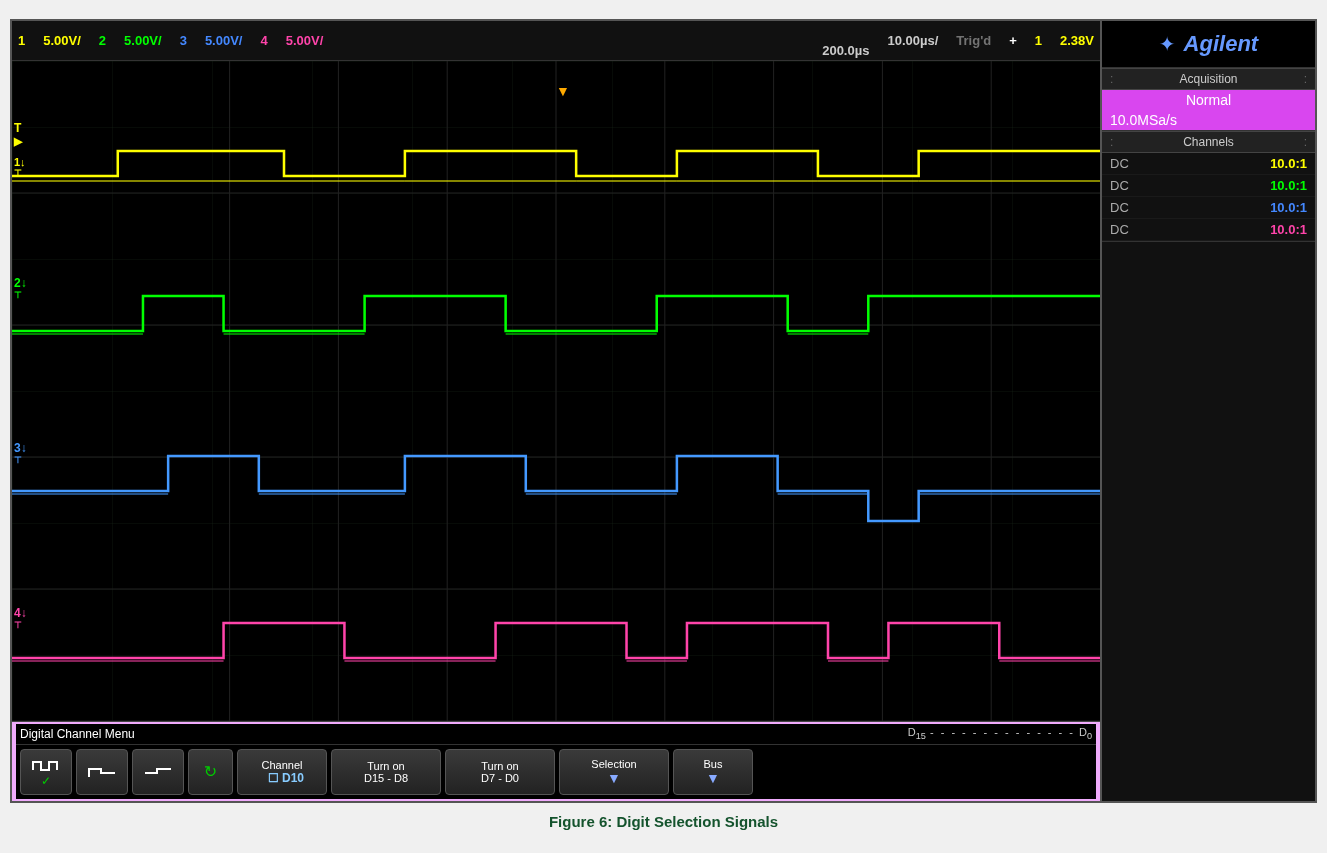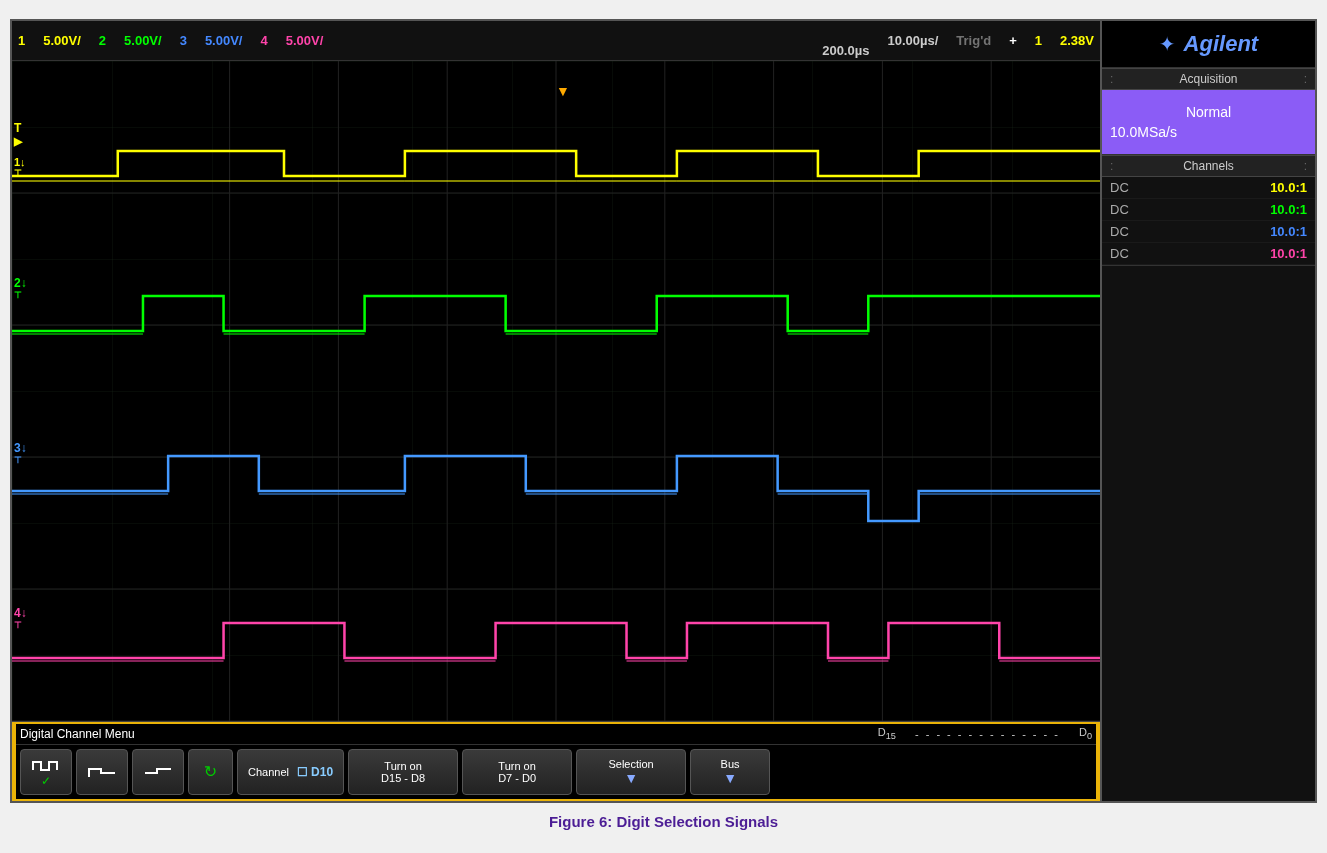--- a/index.html
+++ b/index.html
@@ -79,40 +79,39 @@
       flex-direction: column;
       align-items: flex-start;
     }
     .ch1-label { color: #ffff00; top: 60px; }
     .ch2-label { color: #00ff00; top: 215px; }
     .ch3-label { color: #4488ff; top: 380px; }
     .ch4-label { color: #ff44aa; top: 545px; }
 
     
     .bottom-menu {
-      background: #eab308;
+      background: #f0abfc;
       border-top: 1px solid #444;
       padding: 2px 4px;
     }
     .digital-channel-menu-label {
       color: #fff;
       font-size: 12px;
       padding: 2px 4px;
       background: #000;
       border-bottom: 1px solid #333;
       display: flex;
       justify-content: space-between;
       align-items: center;
     }
     .d15-d0-indicator {
       color: #ccc;
       font-size: 11px;
       display: flex;
-      align-items: center;
-      gap: 19px;
+      gap: 4px;
     }
     .bottom-buttons {
       display: flex;
       gap: 4px;
       padding: 4px;
       background: #000;
     }
     .scope-btn {
       background: linear-gradient(to bottom, #3a3a3a, #222);
       border: 1px solid #555;
@@ -172,22 +171,22 @@
       font-size: 12px;
       padding: 3px 8px;
       display: flex;
       justify-content: space-between;
       align-items: center;
       border-top: 1px solid #444;
       border-bottom: 1px solid #444;
     }
     .panel-section-header .colon { color: #666; }
     .panel-content {
-      background: #8b5cf6;
-      padding: 12px 8px;
+      background: #d946ef;
+      padding: 0 8px;
       color: #ccc;
       font-size: 13px;
     }
     .acquisition-mode {
       text-align: center;
       color: #fff;
       font-size: 14px;
       padding: 2px 0;
     }
     .acquisition-rate {
@@ -208,21 +207,21 @@
     .ch-val-yellow { color: #ffff00; font-weight: bold; }
     .ch-val-green { color: #00ff00; font-weight: bold; }
     .ch-val-blue { color: #4488ff; font-weight: bold; }
     .ch-val-pink { color: #ff44aa; font-weight: bold; }
 
     
     .figure-caption {
       text-align: center;
       font-size: 15px;
       font-weight: bold;
-      color: #4c1d95;
+      color: #14532d;
       padding: 10px 0 4px 0;
     }
 
     
     .trig-arrow {
       position: absolute;
       top: 22px;
       left: 50%;
       color: #ffaa00;
       font-size: 14px;
@@ -438,21 +437,21 @@
           <div class="scope-btn" style="min-width:45px;">
             <svg width="30" height="18" viewBox="0 0 30 18" xmlns="http://www.w3.org/2000/svg">
               <polyline points="2,10 14,10 14,6 28,6" fill="none" stroke="white" stroke-width="2"></polyline>
             </svg>
           </div>
 
           <div class="scope-btn" style="min-width:45px;">
             <span class="refresh-icon">↻</span>
           </div>
 
-          <div class="scope-btn" style="min-width:90px; flex-direction:row;">
+          <div class="scope-btn" style="min-width:90px; flex-direction:column;">
             <span>Channel</span>
             <span class="btn-ch">☐ D10</span>
           </div>
 
           <div class="scope-btn" style="min-width:110px;">
             <span>Turn on</span>
             <span class="btn-range">D15 - D8</span>
           </div>
 
           <div class="scope-btn" style="min-width:110px;">

